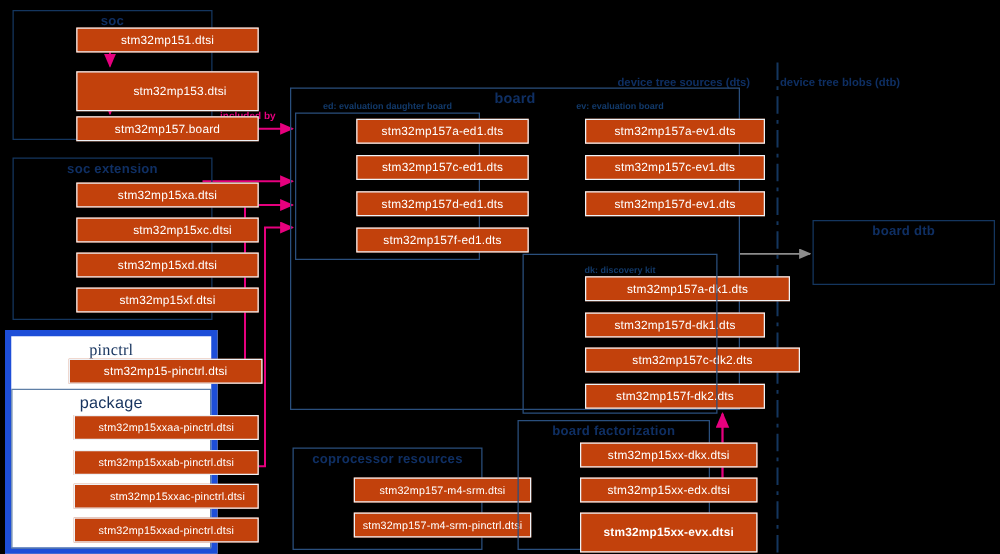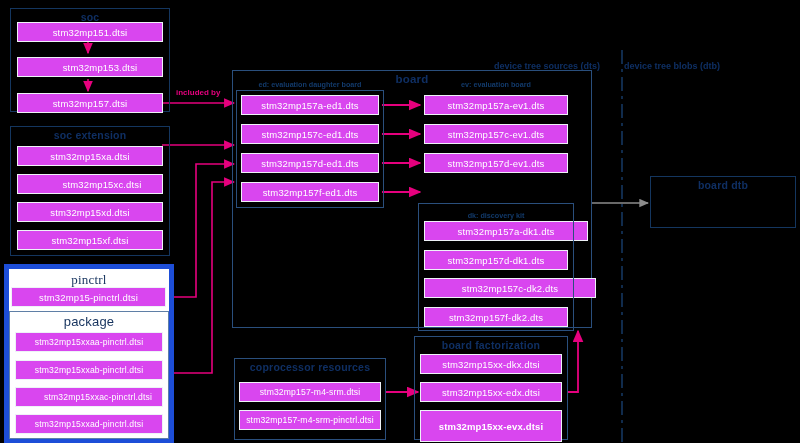--- a/index.html
+++ b/index.html
@@ -15,24 +15,24 @@
 
   .group-title{position:absolute;left:0;right:0;text-align:center;
       color:#0f2f63;font-size:10.5px;font-weight:bold;letter-spacing:.2px;
       top:2px;pointer-events:none;white-space:nowrap;}
   .group-title.big{font-size:11.5px;font-weight:bold;}
   .group-title.onwhite{color:#16335e;font-weight:normal;font-size:13px;}
   .sub-title{position:absolute;text-align:center;color:#123a6b;
       font-size:7.2px;font-weight:bold;white-space:nowrap;}
 
   
-  .box{position:absolute;background:#d946ef;border:1.5px solid #eef2f7;
+  .box{position:absolute;background:#c2410c;border:1.5px solid #eef2f7;
        box-sizing:border-box;display:flex;align-items:center;
        justify-content:center;color:#ffffff;font-size:9.5px;
-       letter-spacing:.15px;white-space:nowrap;}
+       letter-spacing:.15px;white-space:nowrap;margin-left:44px;}
   .box.sm{font-size:8.6px;}
 
   
   .label{position:absolute;color:#0e2f63;font-size:9px;font-weight:bold;
          white-space:nowrap;}
   .label.pink{color:#e6007e;font-size:8px;font-weight:bold;}
 
   svg.wires{position:absolute;left:0;top:0;width:800px;height:443px;
             pointer-events:none;}
 </style>
@@ -98,22 +98,22 @@
 
   <div class="label" style="left:494px;top:61px;">device tree sources (dts)</div>
   <div class="label" style="left:624px;top:61px;">device tree blobs (dtb)</div>
 
   <div class="label pink" style="left:176px;top:88px;">included by</div>
 
   <div class="group" style="left:10px;top:8px;width:160px;height:104px;">
     <div class="group-title">soc</div>
   </div>
   <div class="box" style="left:17px;top:22px;width:146px;height:20px;">stm32mp151.dtsi</div>
-  <div class="box" style="left:17px;top:57px;width:146px;height:20px;padding-left:20px;">stm32mp153.dtsi</div>
-  <div class="box" style="left:17px;top:93px;width:146px;height:20px;">stm32mp157.dtsi</div>
+  <div class="box" style="left:17px;top:57px;width:146px;height:32px;padding-left:20px;">stm32mp153.dtsi</div>
+  <div class="box" style="left:17px;top:93px;width:146px;height:20px;">stm32mp157.board</div>
 
   <div class="group" style="left:10px;top:126px;width:160px;height:130px;">
     <div class="group-title">soc extension</div>
   </div>
   <div class="box" style="left:17px;top:146px;width:146px;height:20px;">stm32mp15xa.dtsi</div>
   <div class="box" style="left:17px;top:174px;width:146px;height:20px;padding-left:24px;">stm32mp15xc.dtsi</div>
   <div class="box" style="left:17px;top:202px;width:146px;height:20px;">stm32mp15xd.dtsi</div>
   <div class="box" style="left:17px;top:230px;width:146px;height:20px;">stm32mp15xf.dtsi</div>
 
   <div class="group white" style="left:4px;top:264px;width:170px;height:179px;">

